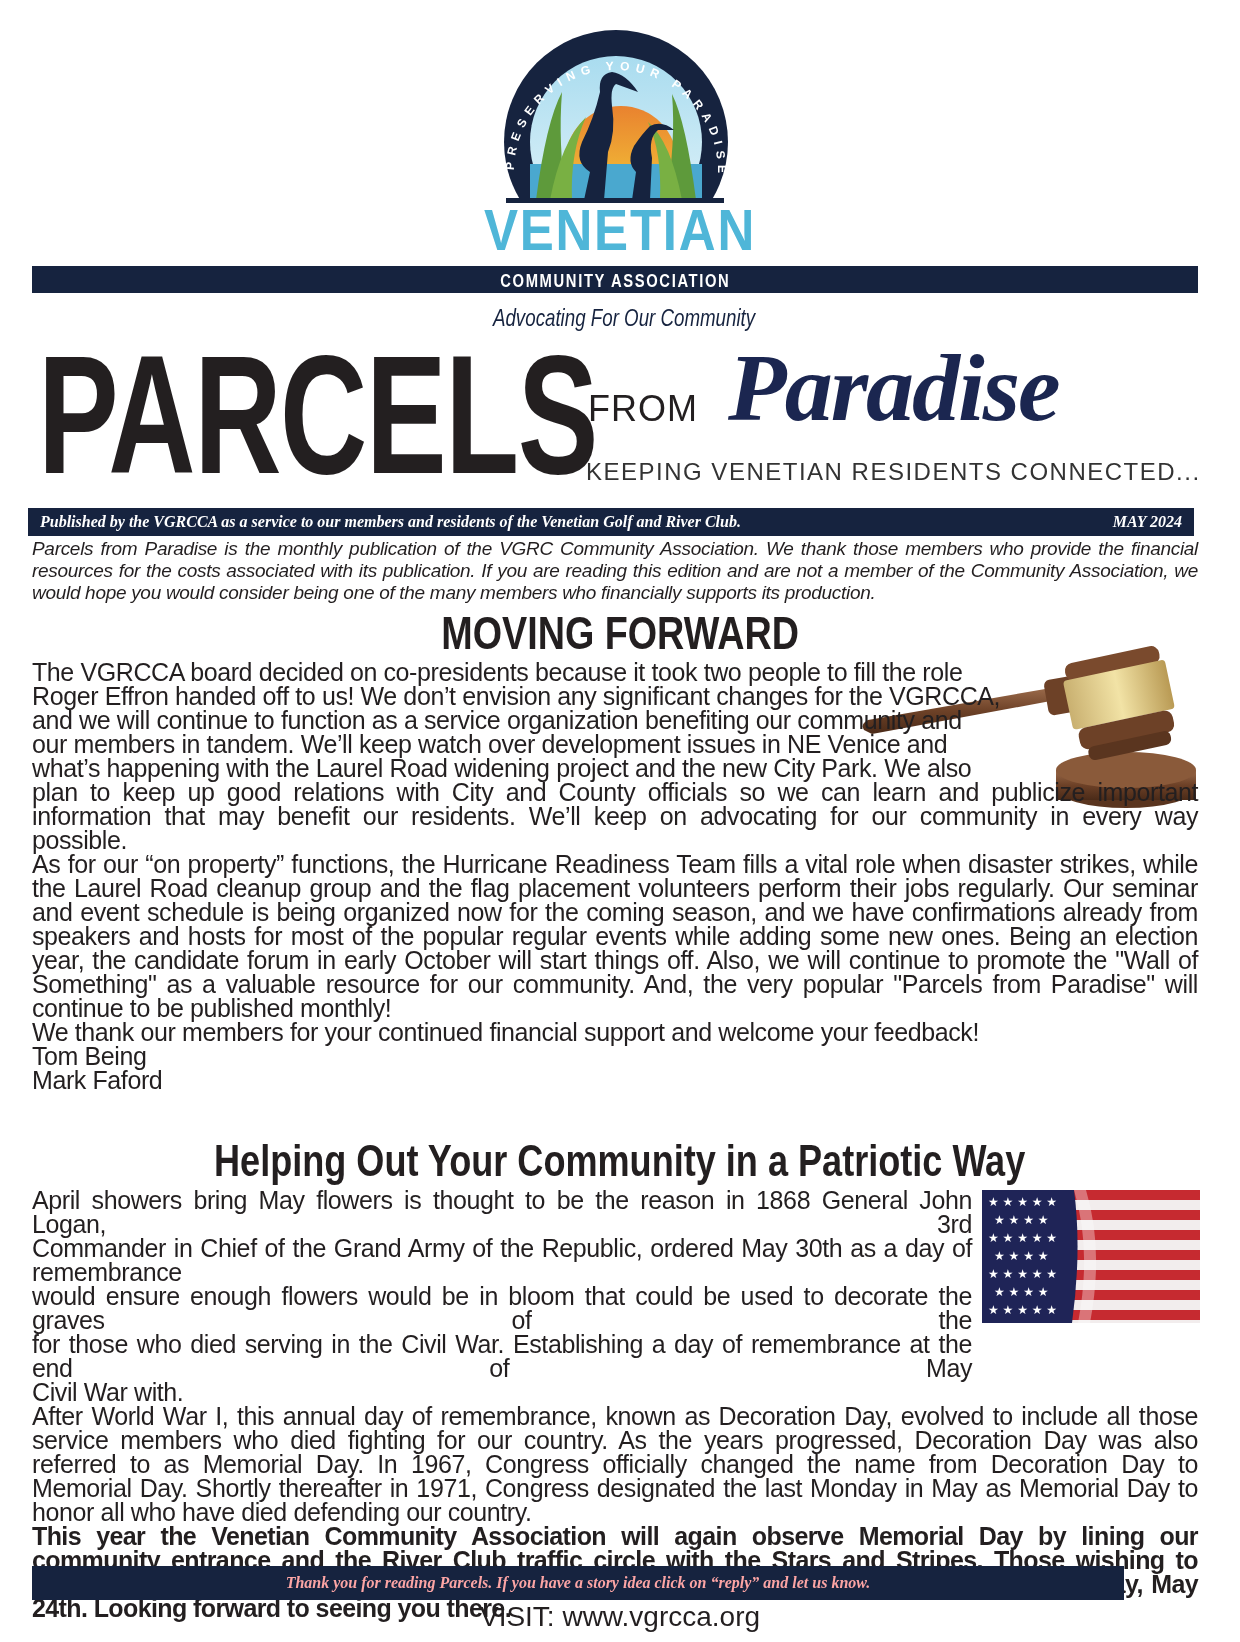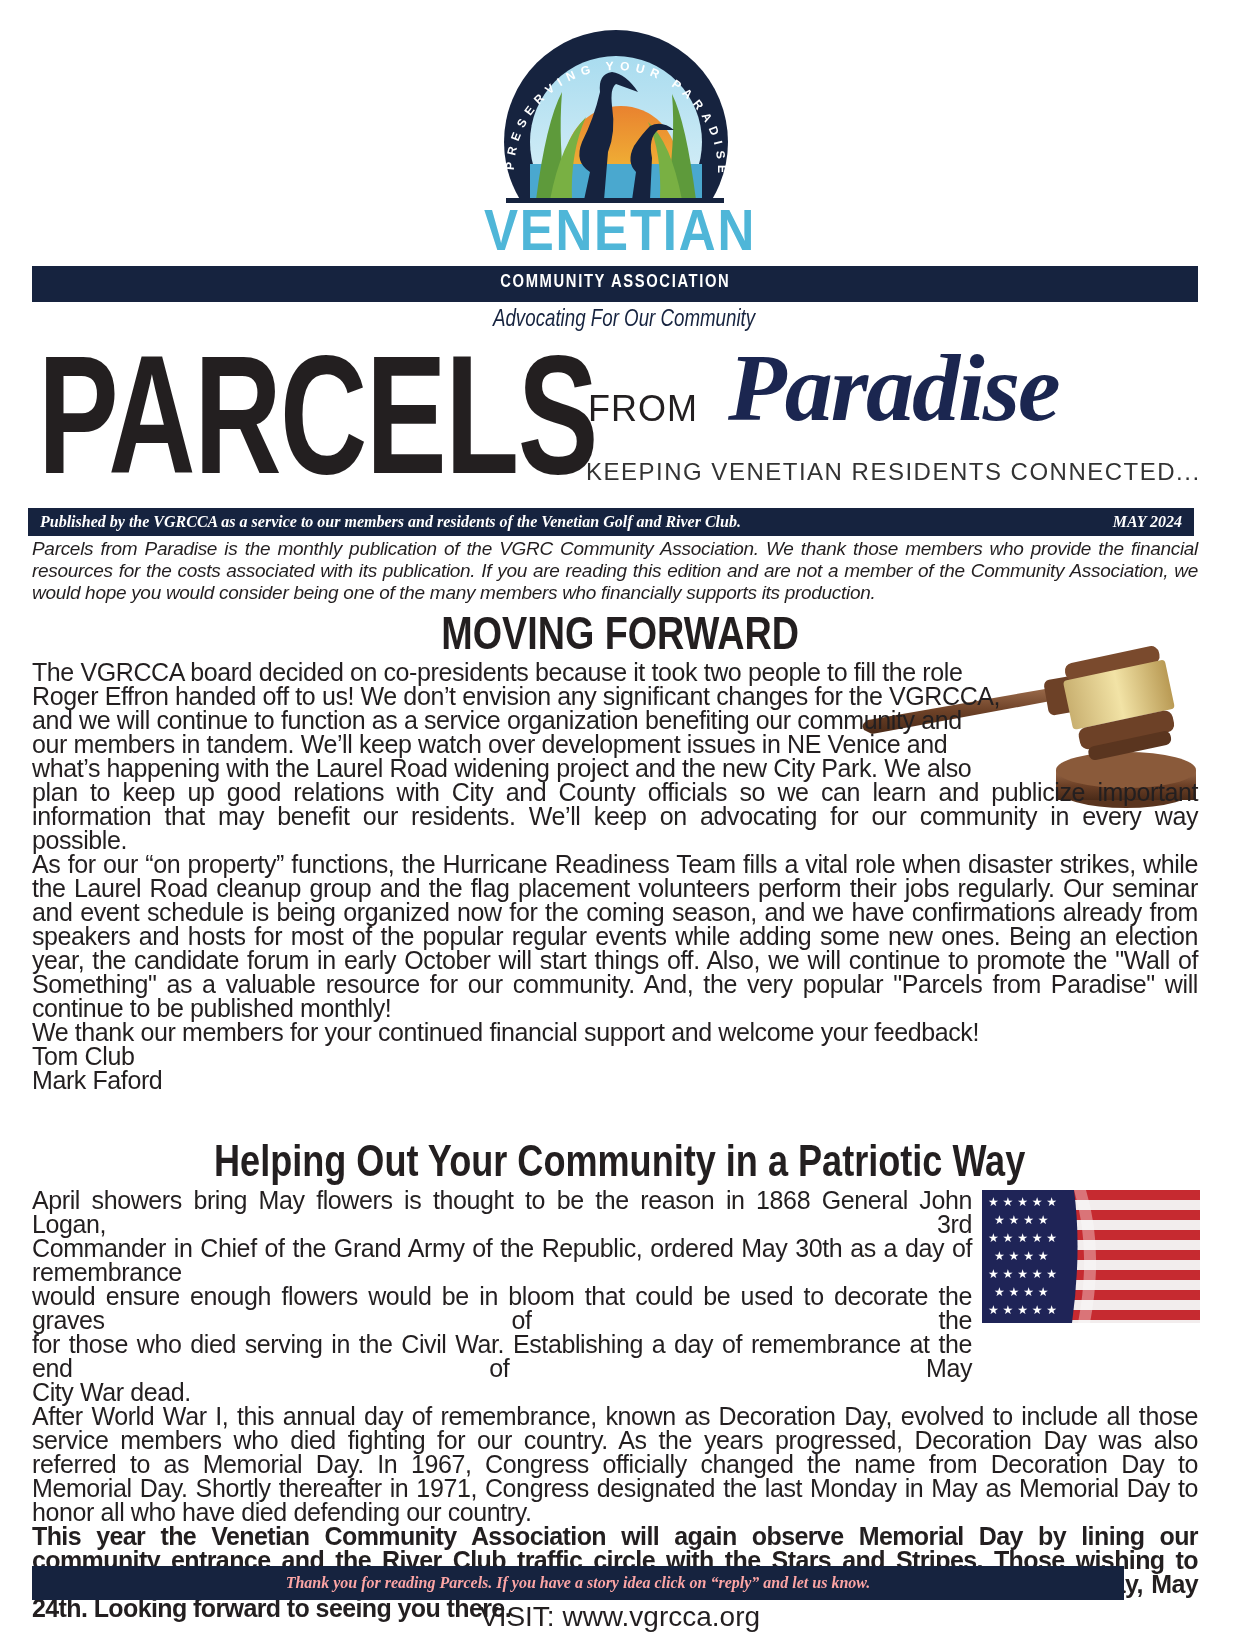--- a/index.html
+++ b/index.html
@@ -7,21 +7,21 @@
   body { position: relative; font-family: "Liberation Sans", sans-serif; color: #231f20; }
 
   .navy { background: #16233f; }
 
   
   .logo { position: absolute; left: 466px; top: 22px; width: 298px; height: 236px; }
   .venetian { position: absolute; left: 466px; top: 200px; width: 298px; text-align: center;
     font-family: "Liberation Sans", sans-serif; font-weight: 700; font-size: 58px; color: #4fb6d8;
     letter-spacing: 2px; transform: scaleX(0.88); transform-origin: center; line-height: 60px; }
 
-  .assoc-bar { position: absolute; left: 32px; top: 266px; width: 1166px; height: 36px;
+  .assoc-bar { position: absolute; left: 32px; top: 266px; width: 1166px; height: 27px;
     color: #fff; text-align: center; font-weight: 700; font-size: 18px; line-height: 31px;
     letter-spacing: 2px; }
   .assoc-bar span { display: inline-block; transform: scaleX(0.82); }
 
   .tagline { position: absolute; left: 0; width: 1240px; top: 304px; text-align: center;
     font-style: italic; color: #16233f; font-size: 24px; padding-left: 9px; }
   .tagline span { display: inline-block; transform: scaleX(0.78); }
 
   
   .parcels { position: absolute; left: 38px; top: 340px; font-weight: 700; font-size: 168px;
@@ -148,21 +148,21 @@
 
 <div class="block body-text" style="top:660px;">
   <div>The VGRCCA board decided on co-presidents because it took two people to fill the role</div>
   <div>Roger Effron handed off to us! We don’t envision any significant changes for the VGRCCA,</div>
   <div>and we will continue to function as a service organization benefiting our community and</div>
   <div>our members in tandem. We’ll keep watch over development issues in NE Venice and</div>
   <div>what’s happening with the Laurel Road widening project and the new City Park. We also</div>
   <p style="text-align:justify; text-align-last:left;">plan to keep up good relations with City and County officials so we can learn and publicize important information that may benefit our residents. We’ll keep on advocating for our community in every way possible.</p>
   <p style="text-align:justify; text-align-last:left;">As for our “on property” functions, the Hurricane Readiness Team fills a vital role when disaster strikes, while the Laurel Road cleanup group and the flag placement volunteers perform their jobs regularly. Our seminar and event schedule is being organized now for the coming season, and we have confirmations already from speakers and hosts for most of the popular regular events while adding some new ones. Being an election year, the candidate forum in early October will start things off. Also, we will continue to promote the "Wall of Something" as a valuable resource for our community. And, the very popular "Parcels from Paradise" will continue to be published monthly!</p>
   <p>We thank our members for your continued financial support and welcome your feedback!</p>
-  <div>Tom Club</div>
+  <div>Tom Being</div>
   <div>Mark Faford</div>
 </div>
 
 <div class="h1" style="top:1134px; font-size:44px; line-height:54px;">
   <span>Helping Out Your Community in a Patriotic Way</span>
 </div>
 
 <div class="flag">
   <svg width="218" height="133" viewBox="0 0 218 133">
     <rect width="218" height="133" fill="#f2eded"></rect>
@@ -187,21 +187,21 @@
     </g>
     <path d="M92 0 Q110 60 96 133 L108 133 Q122 60 104 0 Z" fill="#ffffff" opacity="0.35"></path>
   </svg>
 </div>
 
 <div class="block body-text" style="top:1188px;">
   <div style="width:940px; text-align:justify; text-align-last:justify;">April showers bring May flowers is thought to be the reason in 1868 General John Logan, 3rd</div>
   <div style="width:940px; text-align:justify; text-align-last:justify;">Commander in Chief of the Grand Army of the Republic, ordered May 30th as a day of remembrance</div>
   <div style="width:940px; text-align:justify; text-align-last:justify;">would ensure enough flowers would be in bloom that could be used to decorate the graves of the</div>
   <div style="width:940px; text-align:justify; text-align-last:justify;">for those who died serving in the Civil War. Establishing a day of remembrance at the end of May</div>
-  <div>City War dead.</div>
+  <div>Civil War with.</div>
   <p style="text-align:justify; text-align-last:left;">After World War I, this annual day of remembrance, known as Decoration Day, evolved to include all those service members who died fighting for our country. As the years progressed, Decoration Day was also referred to as Memorial Day. In 1967, Congress officially changed the name from Decoration Day to Memorial Day. Shortly thereafter in 1971, Congress designated the last Monday in May as Memorial Day to honor all who have died defending our country.</p>
   <p class="bold" style="text-align:justify; text-align-last:left; letter-spacing:-0.6px;">This year the Venetian Community Association will again observe Memorial Day by lining our community entrance and the River Club traffic circle with the Stars and Stripes. Those wishing to volunteer placing flags should meet at the old Welcome Center parking lot at 8:30 am on Friday, May 24th. Looking forward to seeing you there.</p>
 </div>
 
 <div class="thanks-bar navy">
   <span>Thank you for reading Parcels.  If you have a story idea click on “reply” and let us know.</span>
 </div>
 <div class="visit">VISIT: www.vgrcca.org</div>
 
 </body></html>

